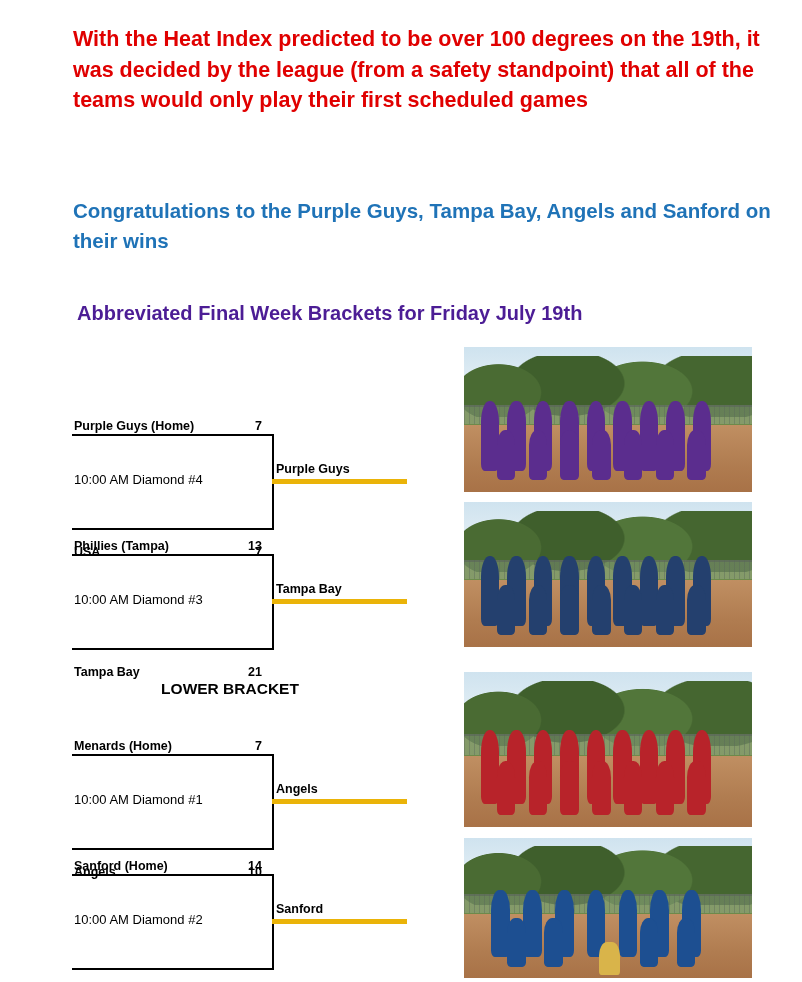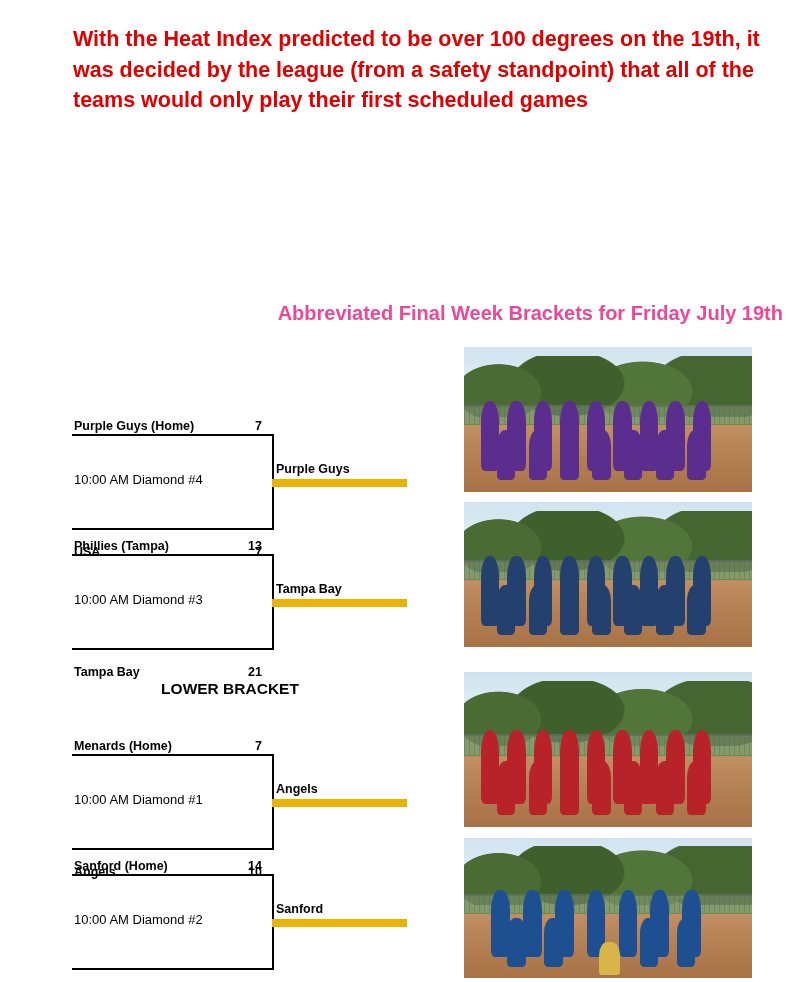--- a/index.html
+++ b/index.html
@@ -43,22 +43,22 @@
     line-height: 1.45;
     color: #1f73b7;
   }
   .bracket-title {
     position: absolute;
     left: 77px;
     top: 302px;
     width: 706px;
     font-size: 20px;
     font-weight: bold;
-    color: #ec4899;
-    text-align: right;
+    color: #4c1d95;
+    text-align: left;
   }
 
   
   .bracket-heading {
     position: absolute;
     font-size: 15.5px;
     font-weight: bold;
     text-align: center;
     width: 300px;
     color: #000;
@@ -90,21 +90,21 @@
     position: absolute;
     left: 2px;
     top: 36px;
     font-size: 13px;
     font-weight: normal;
     white-space: nowrap;
   }
   .winner {
     position: absolute;
     width: 135px;
-    border-bottom: 8px solid #eab308;
+    border-bottom: 5px solid #eab308;
     font-size: 12.5px;
     font-weight: bold;
     padding-bottom: 3px;
     padding-left: 4px;
     box-sizing: border-box;
     white-space: nowrap;
   }
 
   
   #match-1 { left: 72px; top: 434px; }
@@ -176,20 +176,21 @@
     border-radius: 40% 40% 12% 12%;
   }
 </style>
 </head>
 <body>
 
 <div class="page">
 
   <div class="announce">With the Heat Index predicted to be over 100 degrees on the 19th, it was decided by the league (from a safety standpoint) that all of the teams would only play their first scheduled games</div>
 
+  <div class="congrats">Congratulations to the Purple Guys, Tampa Bay, Angels and Sanford on their wins</div>
 
   <div class="bracket-title">Abbreviated Final Week Brackets for Friday July 19th</div>
 
   <div class="bracket-heading" id="lower-heading">LOWER BRACKET</div>
 
   <div class="match" id="match-1">
     <div class="team top">
       <span class="name">Purple Guys  (Home)</span>
       <span class="score">7</span>
     </div>

